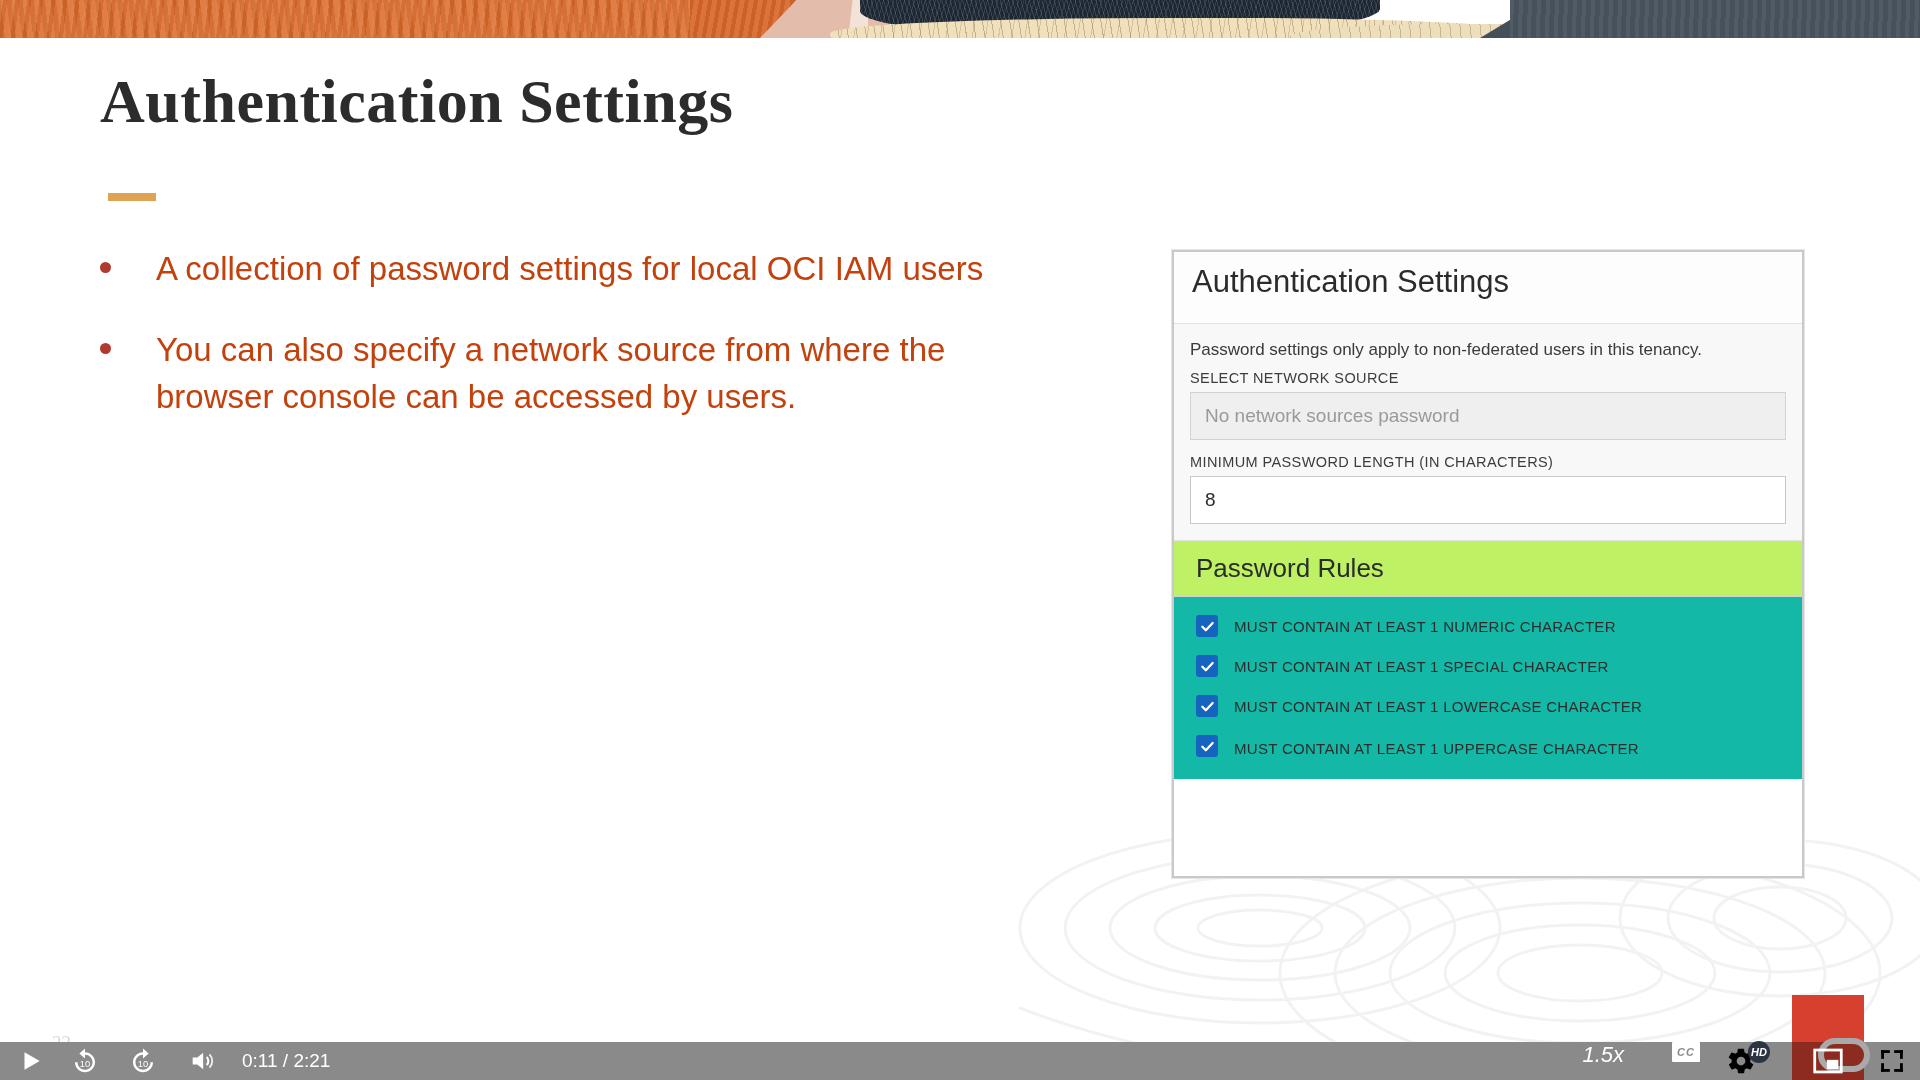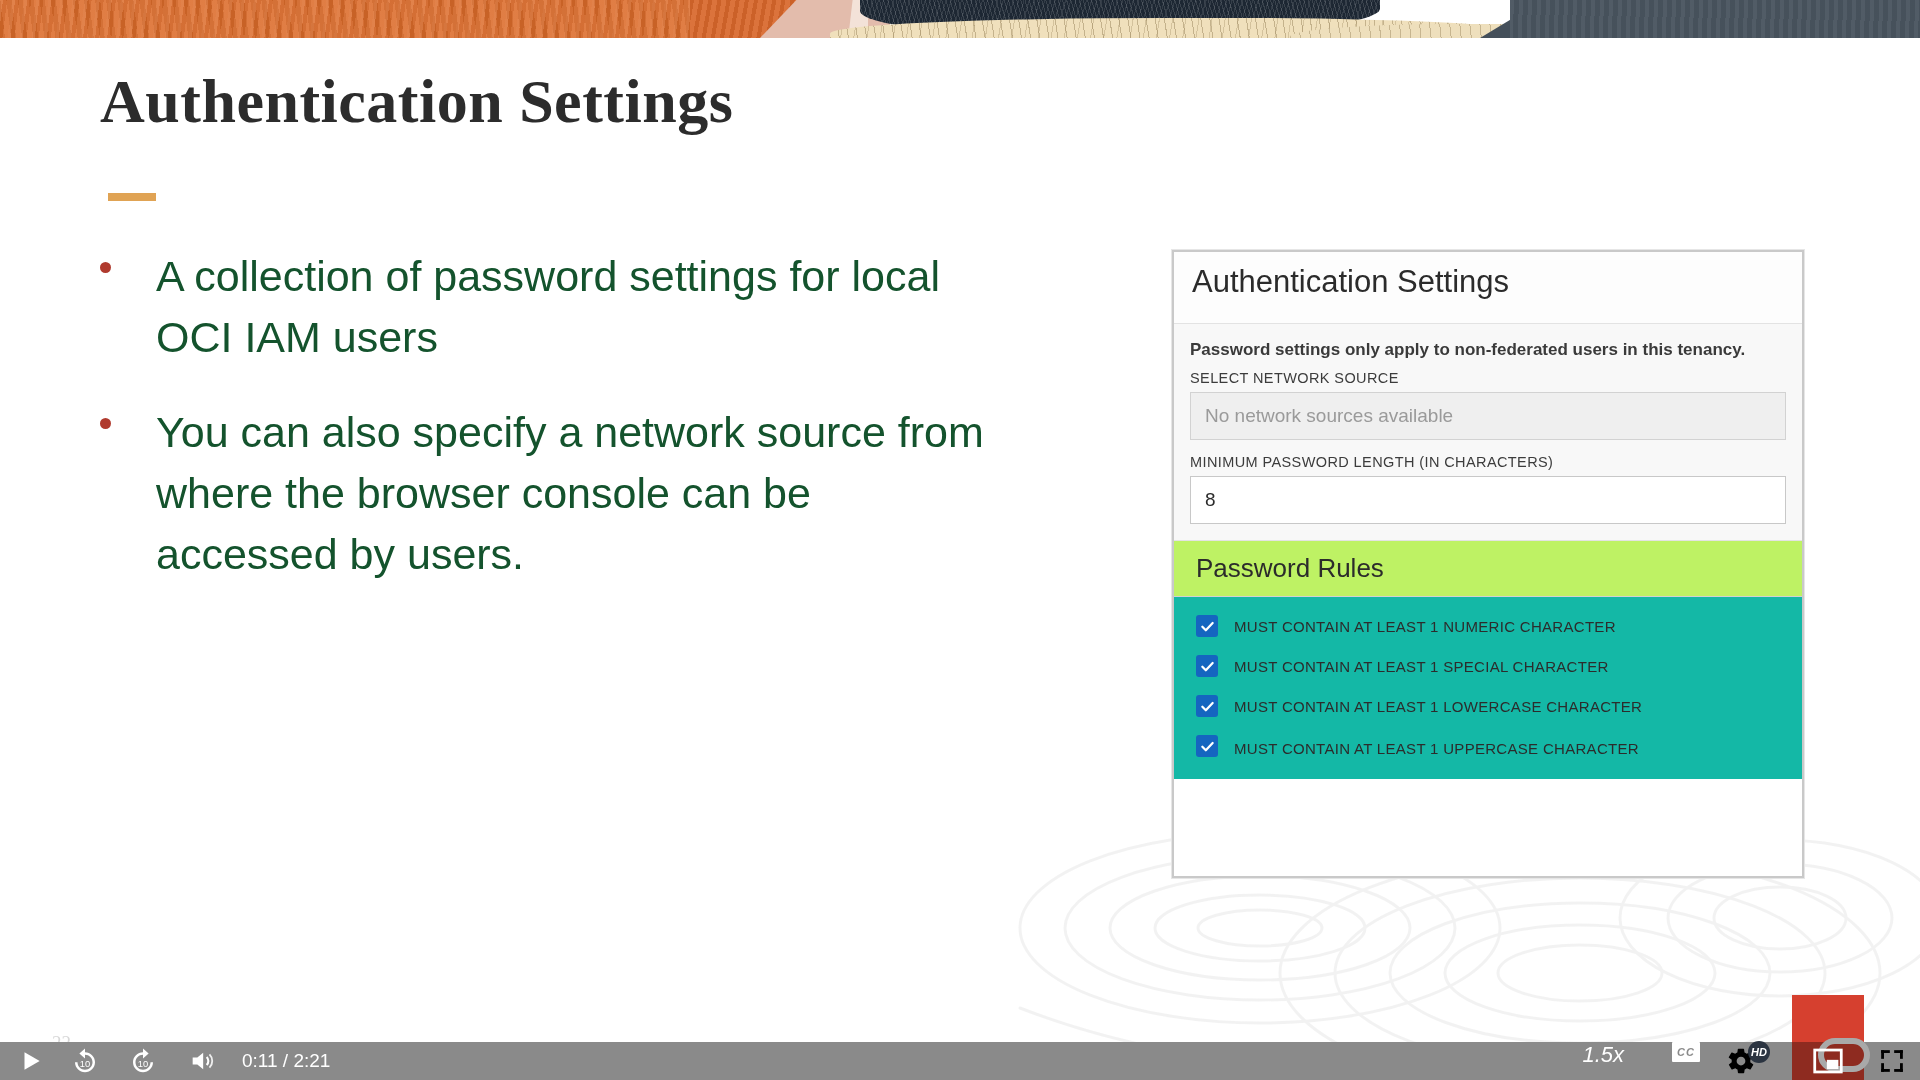--- a/index.html
+++ b/index.html
@@ -100,21 +100,21 @@
   #bullets { position:absolute; left:100px; top:208px; width:900px; }
   .bullet-row { display:flex; margin-bottom:34px; }
   .bullet-dot {
     flex:0 0 auto; width:14px; margin-right:42px; padding-top:16px;
   }
   .bullet-dot i {
     display:block; width:11px; height:11px; border-radius:50%;
     background:#B03A2E;
   }
   .bullet-text {
-    font-size:43px; line-height:1.42; color:#14532d;
+    font-size:33px; line-height:1.42; color:#c2410c;
     max-width:830px; font-weight:400;
   }
 
   
   #console-panel {
     position:absolute; left:1172px; top:212px;
     width:632px; height:628px;
     background:#ffffff;
     border:2px solid #C9C9C9;
     box-shadow:0 0 0 1px #E6E6E6;
@@ -125,21 +125,20 @@
     background:#FDFDFD;
     border-bottom:1px solid #E3E3E3;
   }
   .panel-header h2 {
     font-size:31px; font-weight:400; color:#2B2B2B; letter-spacing:0;
   }
   .panel-body { padding:0 16px; background:#F8F8F8; }
   .panel-note {
     font-size:17px; color:#3A3A3A; padding:16px 0 10px 0;
     white-space:nowrap;
-    font-weight:bold;
   }
   .field-label {
     font-size:14.5px; color:#3C3C3C; letter-spacing:.4px;
     padding-bottom:6px; font-weight:400;
   }
   .field-input {
     height:48px; border:1px solid #C8C8C8; background:#ffffff;
     display:flex; align-items:center; padding:0 14px;
     font-size:19px; color:#2B2B2B;
   }
@@ -280,21 +279,21 @@
     <div class="panel-header">
       <h2>Authentication Settings</h2>
     </div>
 
     <div class="panel-body">
 
       <div class="panel-note">Password settings only apply to non-federated users in this tenancy.</div>
 
       <div class="field-group tight">
         <div class="field-label">SELECT NETWORK SOURCE</div>
-        <div class="field-input disabled">No network sources available</div>
+        <div class="field-input disabled">No network sources password</div>
       </div>
 
       <div class="field-group">
         <div class="field-label">MINIMUM PASSWORD LENGTH (IN CHARACTERS)</div>
         <div class="field-input">8</div>
       </div>
 
       <div class="rules-section">
         <div class="rules-header">
           <h3>Password Rules</h3>

